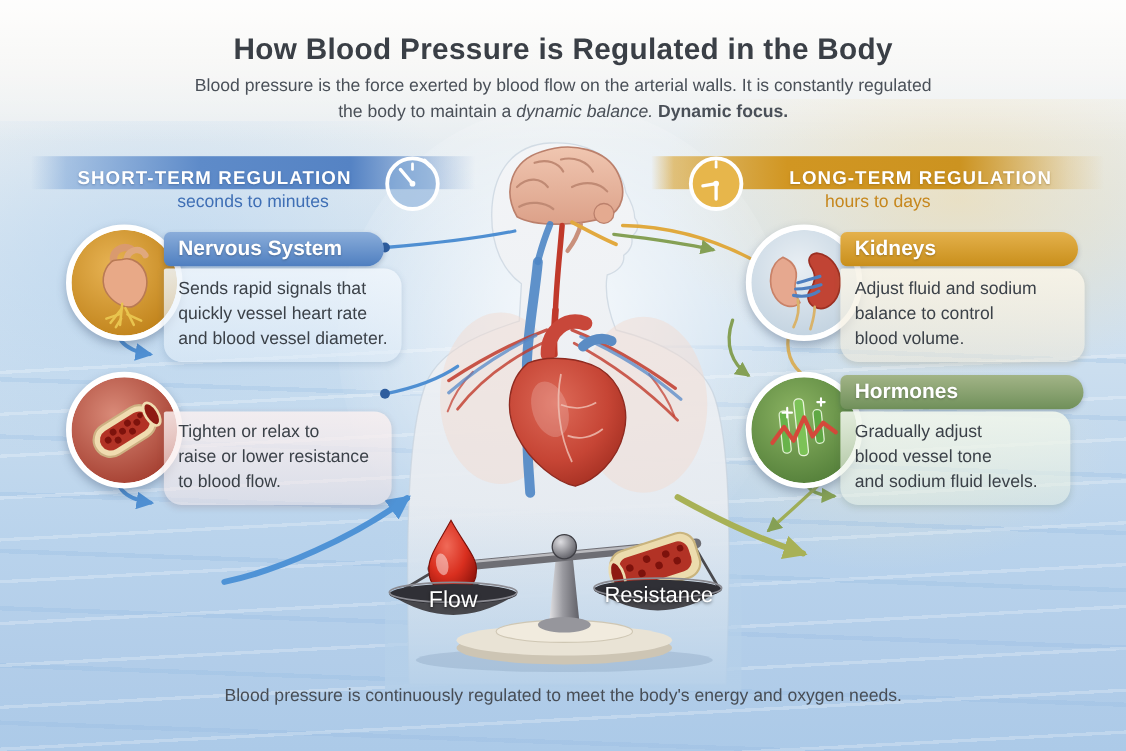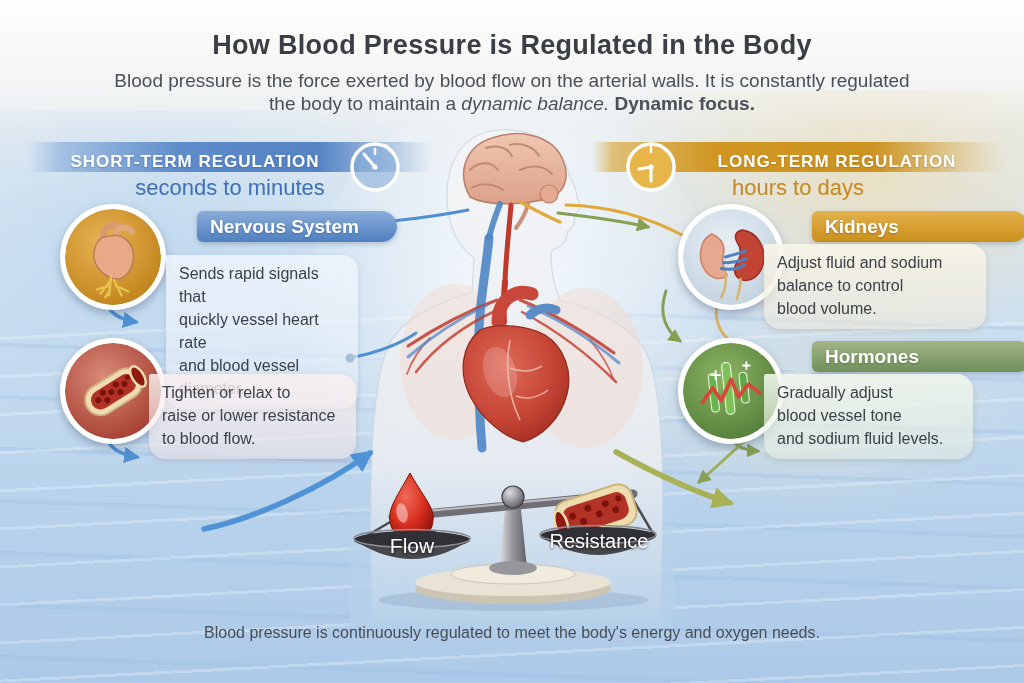--- a/index.html
+++ b/index.html
@@ -13,39 +13,39 @@
   .patch-cool{position:absolute;left:-60px;top:110px;width:520px;height:320px;pointer-events:none;
     background:radial-gradient(ellipse at 40% 40%,rgba(170,205,238,0.5),rgba(170,205,238,0) 70%);}
   .water-streaks{position:absolute;left:0;right:0;top:46%;bottom:0;pointer-events:none;opacity:.8;
     background:
       repeating-linear-gradient(-3deg,rgba(255,255,255,0) 0 16px,rgba(255,255,255,0.30) 16px 19px,rgba(255,255,255,0) 19px 38px),
       repeating-linear-gradient(2deg,rgba(160,195,230,0) 0 24px,rgba(150,188,226,0.35) 24px 28px,rgba(160,195,230,0) 28px 52px);}
   .top-haze{position:absolute;left:0;right:0;top:0;height:130px;background:linear-gradient(180deg,rgba(255,255,255,.85),rgba(255,255,255,0));pointer-events:none;}
 
   .abs{position:absolute;}
   .title{left:0;right:0;top:30px;text-align:center;font-size:27px;font-weight:700;color:#3a3f46;letter-spacing:.3px;}
-  .subtitle{left:0;right:0;text-align:center;font-size:19px;color:#4a5058;}
+  .subtitle{left:0;right:0;text-align:center;font-size:16px;color:#4a5058;}
   .sub1{top:70px;} .sub2{top:93px;}
   .sub2 .it{font-style:italic;} .sub2 .bd{font-weight:700;}
 
   .band{height:30px;display:flex;align-items:flex-end;color:#fff;font-weight:700;font-size:17px;letter-spacing:1px;}
   .band-short{left:28px;top:142px;width:404px;justify-content:center;padding-right:70px;box-sizing:border-box;
     background:linear-gradient(90deg,rgba(125,165,215,0) 0%,rgba(125,165,215,.55) 8%,#5e8bc9 38%,#5583c4 72%,rgba(110,150,205,.25) 94%,rgba(110,150,205,0) 100%);
     text-shadow:0 1px 2px rgba(40,70,120,.4);}
   .band-long{left:592px;top:142px;width:412px;justify-content:center;padding-left:78px;box-sizing:border-box;
     background:linear-gradient(90deg,rgba(215,160,45,0) 0%,rgba(217,160,40,.6) 5%,#d19622 30%,#cc9320 68%,rgba(218,178,95,.3) 92%,rgba(218,178,95,0) 100%);
     text-shadow:0 1px 2px rgba(120,80,10,.4);}
-  .timeframe{top:175px;text-align:center;font-size:22px;}
+  .timeframe{top:175px;text-align:center;font-size:16px;}
   .tf-short{left:28px;width:404px;color:#3f6fb5;}
   .tf-long{left:592px;width:412px;color:#c6871d;}
   .clock{width:56px;height:56px;}
 
   .icon-badge{width:96px;height:96px;border-radius:50%;border:5px solid #ffffff;box-shadow:0 4px 9px rgba(50,70,100,.35);overflow:hidden;background:#fff;}
   .icon-badge svg{display:block;}
-  .ribbon{height:31px;display:flex;align-items:center;padding-left:13px;color:#fff;font-weight:700;font-size:19px;border-radius:6px 16px 16px 6px;box-shadow:0 2px 5px rgba(40,60,90,.25);text-shadow:0 1px 2px rgba(0,0,0,.25);box-sizing:border-box;margin-left:48px;}
+  .ribbon{height:31px;display:flex;align-items:center;padding-left:13px;color:#fff;font-weight:700;font-size:19px;border-radius:6px 16px 16px 6px;box-shadow:0 2px 5px rgba(40,60,90,.25);text-shadow:0 1px 2px rgba(0,0,0,.25);box-sizing:border-box;}
   .ribbon-blue{background:linear-gradient(180deg,#8aadda,#4f7fc0);}
   .ribbon-red{background:linear-gradient(180deg,#cf8176,#b14a3f);}
   .ribbon-gold{background:linear-gradient(180deg,#e4b14c,#c98f1b);}
   .ribbon-green{background:linear-gradient(180deg,#a2b487,#70905a);}
   .card-body{padding:7px 12px 9px 13px;font-size:16px;line-height:1.44;color:#3b4148;border-radius:2px 16px 16px 16px;box-sizing:border-box;}
   .cb-blue{background:linear-gradient(180deg,rgba(240,246,252,.85),rgba(225,237,248,.55));box-shadow:0 2px 6px rgba(80,110,150,.18);}
   .cb-red{background:linear-gradient(180deg,rgba(250,240,240,.85),rgba(244,228,228,.5));box-shadow:0 2px 6px rgba(120,80,80,.18);}
   .cb-gold{background:linear-gradient(180deg,rgba(248,244,232,.9),rgba(240,234,218,.55));box-shadow:0 2px 6px rgba(130,105,55,.18);}
   .cb-green{background:linear-gradient(180deg,rgba(240,246,236,.9),rgba(228,238,224,.5));box-shadow:0 2px 6px rgba(90,110,80,.18);}
 
@@ -290,21 +290,21 @@
           <path d="M 51 74 L 59 90"></path>
         <path d="M 45 80 L 33 84"></path>
           <path d="M 53 80 L 66 86"></path>
           <path d="M 47 84 L 42 92"></path>
       </g>
     </svg>
   </div>
   <div class="abs ribbon ribbon-blue" style="left:149px;top:211px;width:200px;">
       <span>Nervous System</span>
     </div>
-  <div class="abs card-body cb-blue" style="left:149px;top:255px;width:192px;margin-left:17px;">
+  <div class="abs card-body cb-blue" style="left:149px;top:244px;width:216px;">
     <div>Sends rapid signals that</div>
     <div>quickly vessel heart rate</div>
     <div>and blood vessel diameter.</div>
   </div>
 
   <div class="abs icon-badge" style="left:60px;top:338px;">
     <svg width="96" height="96" viewBox="0 0 100 100">
       <defs>
           <radialGradient id="gRed" cx="40%" cy="35%" r="80%">
             <stop offset="0%" stop-color="#d98a78"></stop>

